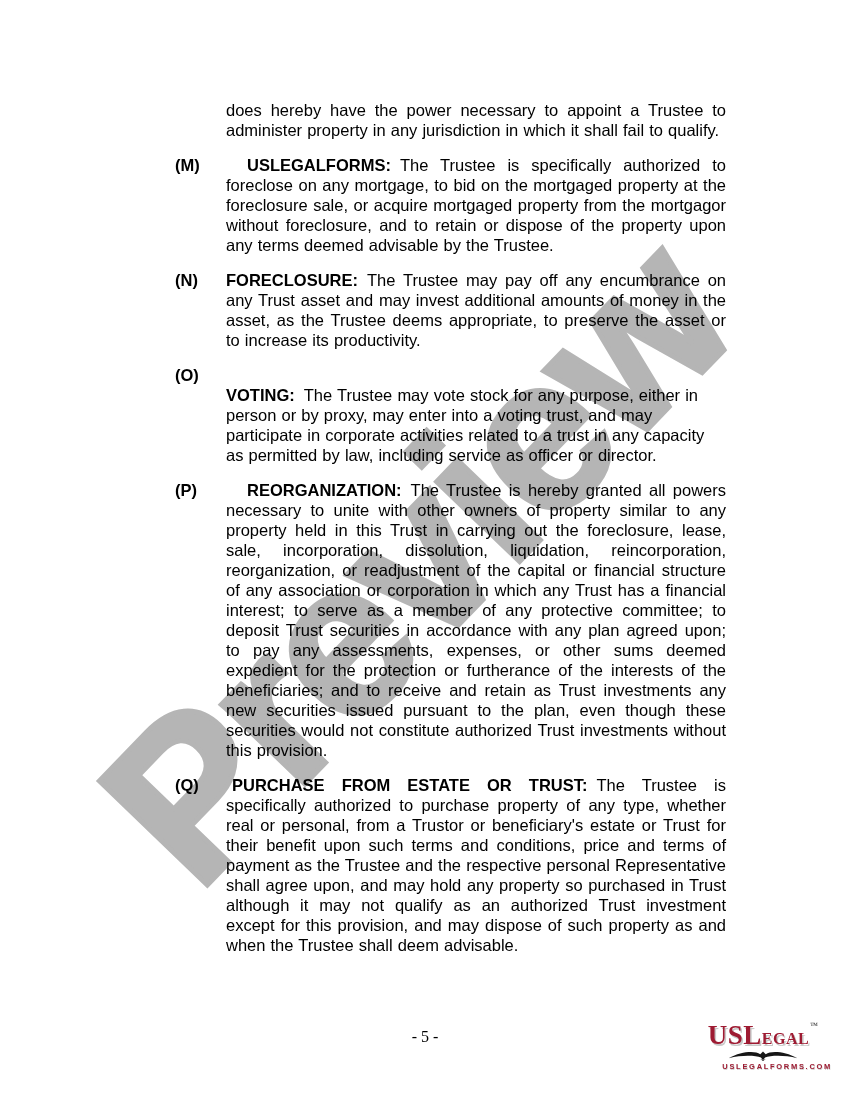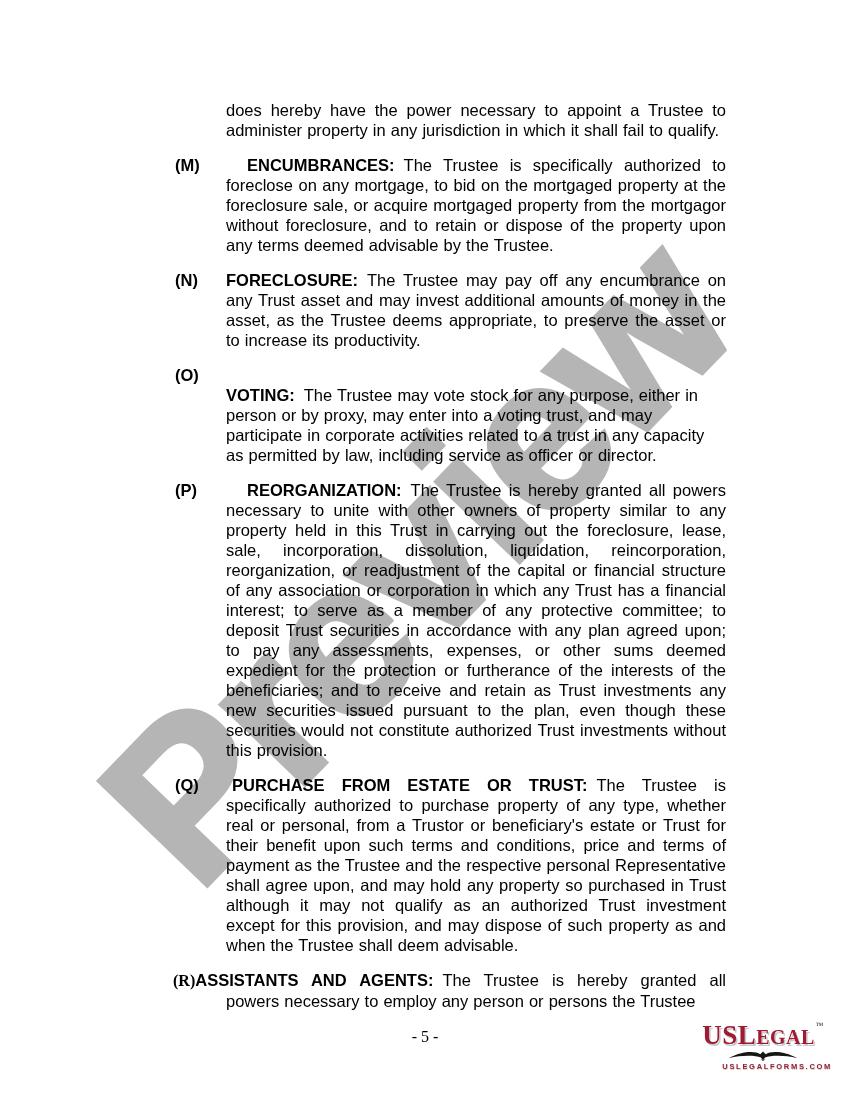--- a/index.html
+++ b/index.html
@@ -46,21 +46,21 @@
   .logo {
     position:absolute; right:18px; top:1022px; width:138px;
     text-align:center; z-index:1;
   }
   .logo-line {
     font-family:"Liberation Serif","DejaVu Serif",serif; font-weight:bold;
     color:#9e1b32; line-height:1; white-space:nowrap;
     text-shadow:1.5px 1.5px 0 #c9c9c9;
   }
   .logo-line .lg { font-size:27px; letter-spacing:0.5px;text-align:right; }
-  .logo-line .sm { font-size:20px; letter-spacing:0.5px; }
+  .logo-line .sm { font-size:16px; letter-spacing:0.5px; }
   .logo-line .tm { font-size:8px; color:#555; vertical-align:top;
                    text-shadow:none; margin-left:1px; }
   .eagle { display:block; margin:1px auto 0 auto; width:92px; height:11px; }
   .tagline {
     margin-top:1px; font-size:7.5px; font-weight:bold; letter-spacing:1.7px;
     color:#9e1b32; text-shadow:0.5px 0.5px 0 #cfcfcf; white-space:nowrap;text-align:right;
   }
 </style>
 </head>
 <body>
@@ -78,21 +78,21 @@
       <div class="col-body just">
         <span class="tx">does hereby have the power necessary to appoint a Trustee to administer property in any jurisdiction in which it shall fail to qualify.</span>
       </div>
     </div>
 
     <div class="section">
       <div class="col-label">
         <span>(M)</span>
       </div>
       <div class="col-body just ind21">
-        <span class="hd">ENCUMBRANCES:</span><span class="tx">The Trustee is specifically authorized to foreclose on any mortgage, to bid on the mortgaged property at the foreclosure sale, or acquire mortgaged property from the mortgagor without foreclosure, and to retain or dispose of the property upon any terms deemed advisable by the Trustee.</span>
+        <span class="hd">USLEGALFORMS:</span><span class="tx">The Trustee is specifically authorized to foreclose on any mortgage, to bid on the mortgaged property at the foreclosure sale, or acquire mortgaged property from the mortgagor without foreclosure, and to retain or dispose of the property upon any terms deemed advisable by the Trustee.</span>
       </div>
     </div>
 
     <div class="section">
       <div class="col-label">
         <span>(N)</span>
       </div>
       <div class="col-body just">
         <span class="hd">FORECLOSURE:</span><span class="tx">The Trustee may pay off any encumbrance on any Trust asset and may invest additional amounts of money in the asset, as the Trustee deems appropriate, to preserve the asset or to increase its productivity.</span>
       </div>
@@ -121,25 +121,20 @@
 
     <div class="section">
       <div class="col-label">
         <span>(Q)</span>
       </div>
       <div class="col-body just ind6">
         <span class="hd">PURCHASE FROM ESTATE OR TRUST:</span><span class="tx">The Trustee is specifically authorized to purchase property of any type, whether real or personal, from a Trustor or beneficiary's estate or Trust for their benefit upon such terms and conditions, price and terms of payment as the Trustee and the respective personal Representative shall agree upon, and may hold any property so purchased in Trust although it may not qualify as an authorized Trust investment except for this provision, and may dispose of such property as and when the Trustee shall deem advisable.</span>
       </div>
     </div>
 
-    <div class="section">
-      <div class="col-hang">
-        <span class="lbl-serif">(R)</span><span class="hd">ASSISTANTS AND AGENTS:</span><span class="tx">The Trustee is hereby granted all powers necessary to employ any person or persons the Trustee</span>
-      </div>
-    </div>
 
   </div>
 
   <div class="page-num">- 5 -</div>
 
   <div class="logo">
     <div class="logo-line">
       <span class="lg">USL</span><span class="sm">EGAL</span><span class="tm">™</span>
     </div>
     <svg class="eagle" viewBox="0 0 100 16" xmlns="http://www.w3.org/2000/svg">

